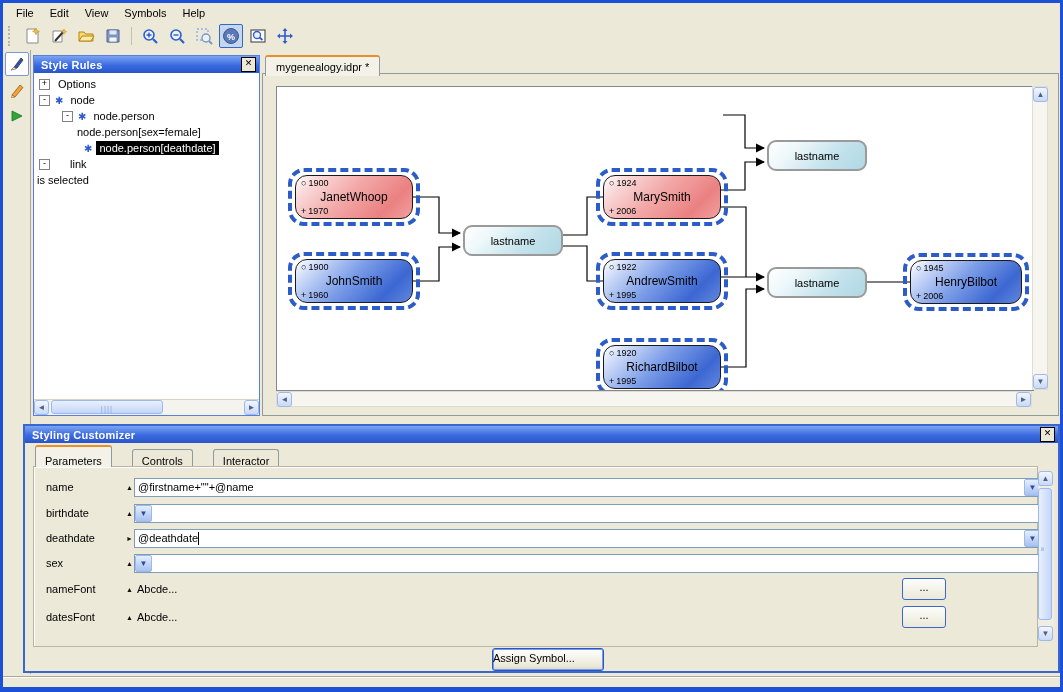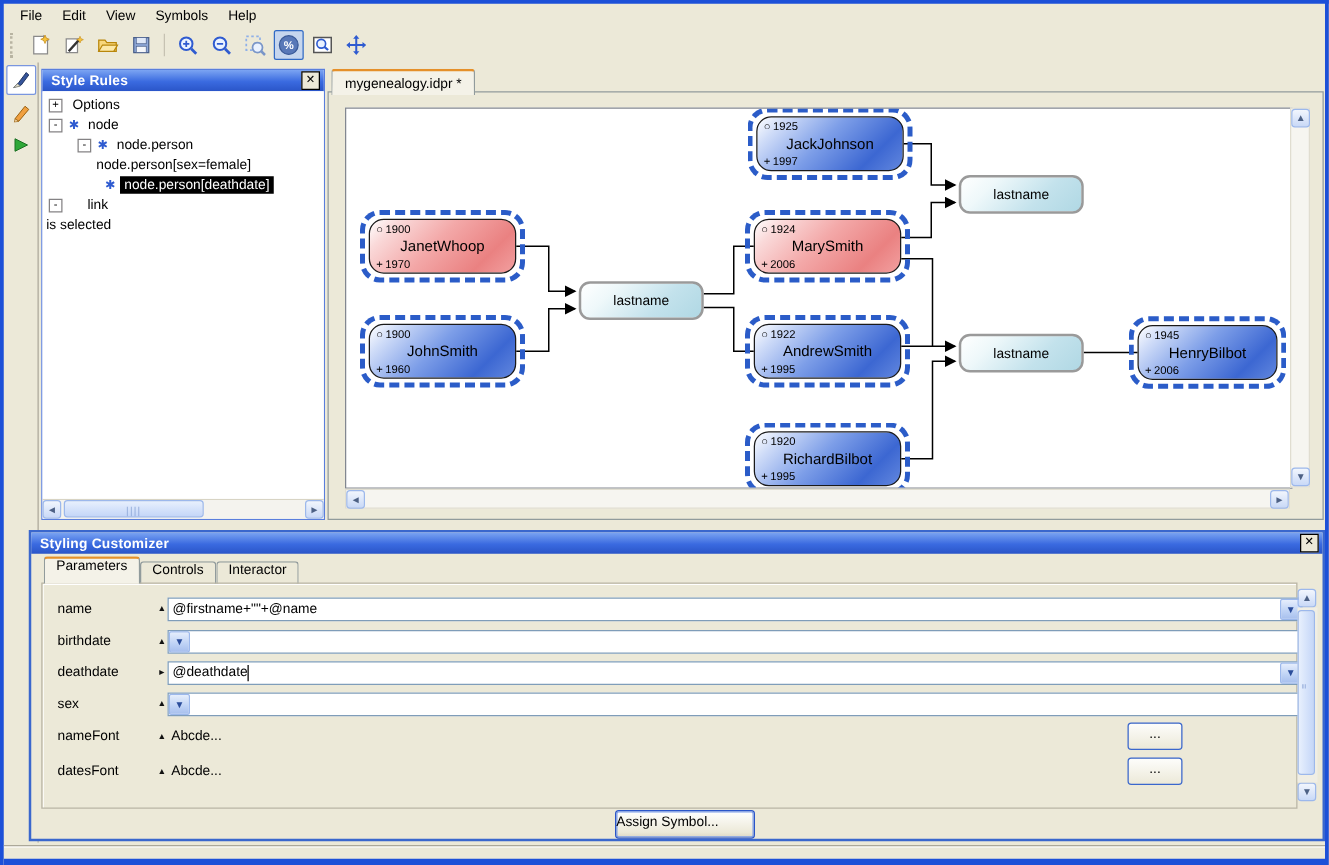--- a/index.html
+++ b/index.html
@@ -75,21 +75,21 @@
   
   .v-scroll{position:absolute;left:769px;top:12px;width:16px;height:304px;background:#f6f5f0;border:1px solid #e0ddd0;box-sizing:border-box;
     display:flex;flex-direction:column;justify-content:space-between;}
   .h-scroll{position:absolute;left:13px;top:317px;width:756px;height:16px;background:#f6f5f0;border:1px solid #e0ddd0;box-sizing:border-box;
     display:flex;justify-content:space-between;}
 
   
   .customizer{position:absolute;left:20px;top:421px;width:1037px;height:249px;border:2px solid #3a67cd;background:#ece9d8;box-sizing:border-box;}
   .cust-tabs{position:absolute;left:10px;top:21px;height:20px;display:flex;align-items:flex-end;}
   .ctab{height:17px;padding:0 9px;border:1px solid #919b9c;border-bottom:none;border-radius:3px 3px 0 0;
-    background:#ece9d8;display:flex;align-items:flex-start;margin-right:0;}
+    background:#ece9d8;display:flex;align-items:flex-end;margin-right:20px;}
   .ctab.active{height:20px;border-top:2px solid #e5902a;background:#f4f2e8;z-index:2;}
   .cust-box{position:absolute;left:8px;top:40px;width:1005px;height:181px;border:1px solid #b9b5a5;box-shadow:inset 1px 1px 0 #fff;box-sizing:border-box;}
   .crow{position:absolute;left:0;height:20px;display:flex;align-items:center;}
   .clabel{position:absolute;left:12px;width:70px;}
   .sort-arrow{position:absolute;left:92px;font-size:7px;color:#111;}
   .combo{position:absolute;left:100px;width:908px;height:19px;background:#fff;border:1px solid #7f9db9;box-sizing:border-box;
     display:flex;align-items:center;}
   .combo-text{flex:1;padding-left:3px;white-space:nowrap;overflow:hidden;}
   .caret{width:1px;height:13px;background:#000;}
   .combo-btn{width:17px;height:17px;margin:0;box-sizing:border-box;background:linear-gradient(to bottom,#e6eefc,#bed2f5 60%,#a8c0ee);
@@ -276,27 +276,20 @@
           <path d="M286,159 L310,159 L310,194 L326,194"></path>
           <path d="M446,28 L468,28 L468,61 L487,61" marker-end="url(#arr)"></path>
           <path d="M444,103 L468,103 L468,75 L487,75" marker-end="url(#arr)"></path>
           <path d="M444,120 L469,120 L469,190"></path>
           <path d="M444,190 L487,190" marker-end="url(#arr)"></path>
           <path d="M444,280 L469,280 L469,202 L487,202" marker-end="url(#arr)"></path>
           <path d="M590,195 L633,195"></path>
         </g>
       </svg>
 
-      <div class="sel-wrap" style="left:321px;top:-1px">
-        <div class="person blue">
-          <span class="p-birth"><span class="p-sym">○</span><span>1925</span></span>
-          <span class="p-name">JackJohnson</span>
-          <span class="p-death"><span class="p-sym">+</span><span>1997</span></span>
-        </div>
-      </div>
 
       <div class="sel-wrap" style="left:11px;top:81px">
         <div class="person pink">
           <span class="p-birth"><span class="p-sym">○</span><span>1900</span></span>
           <span class="p-name">JanetWhoop</span>
           <span class="p-death"><span class="p-sym">+</span><span>1970</span></span>
         </div>
       </div>
 
       <div class="sel-wrap" style="left:319px;top:81px">

